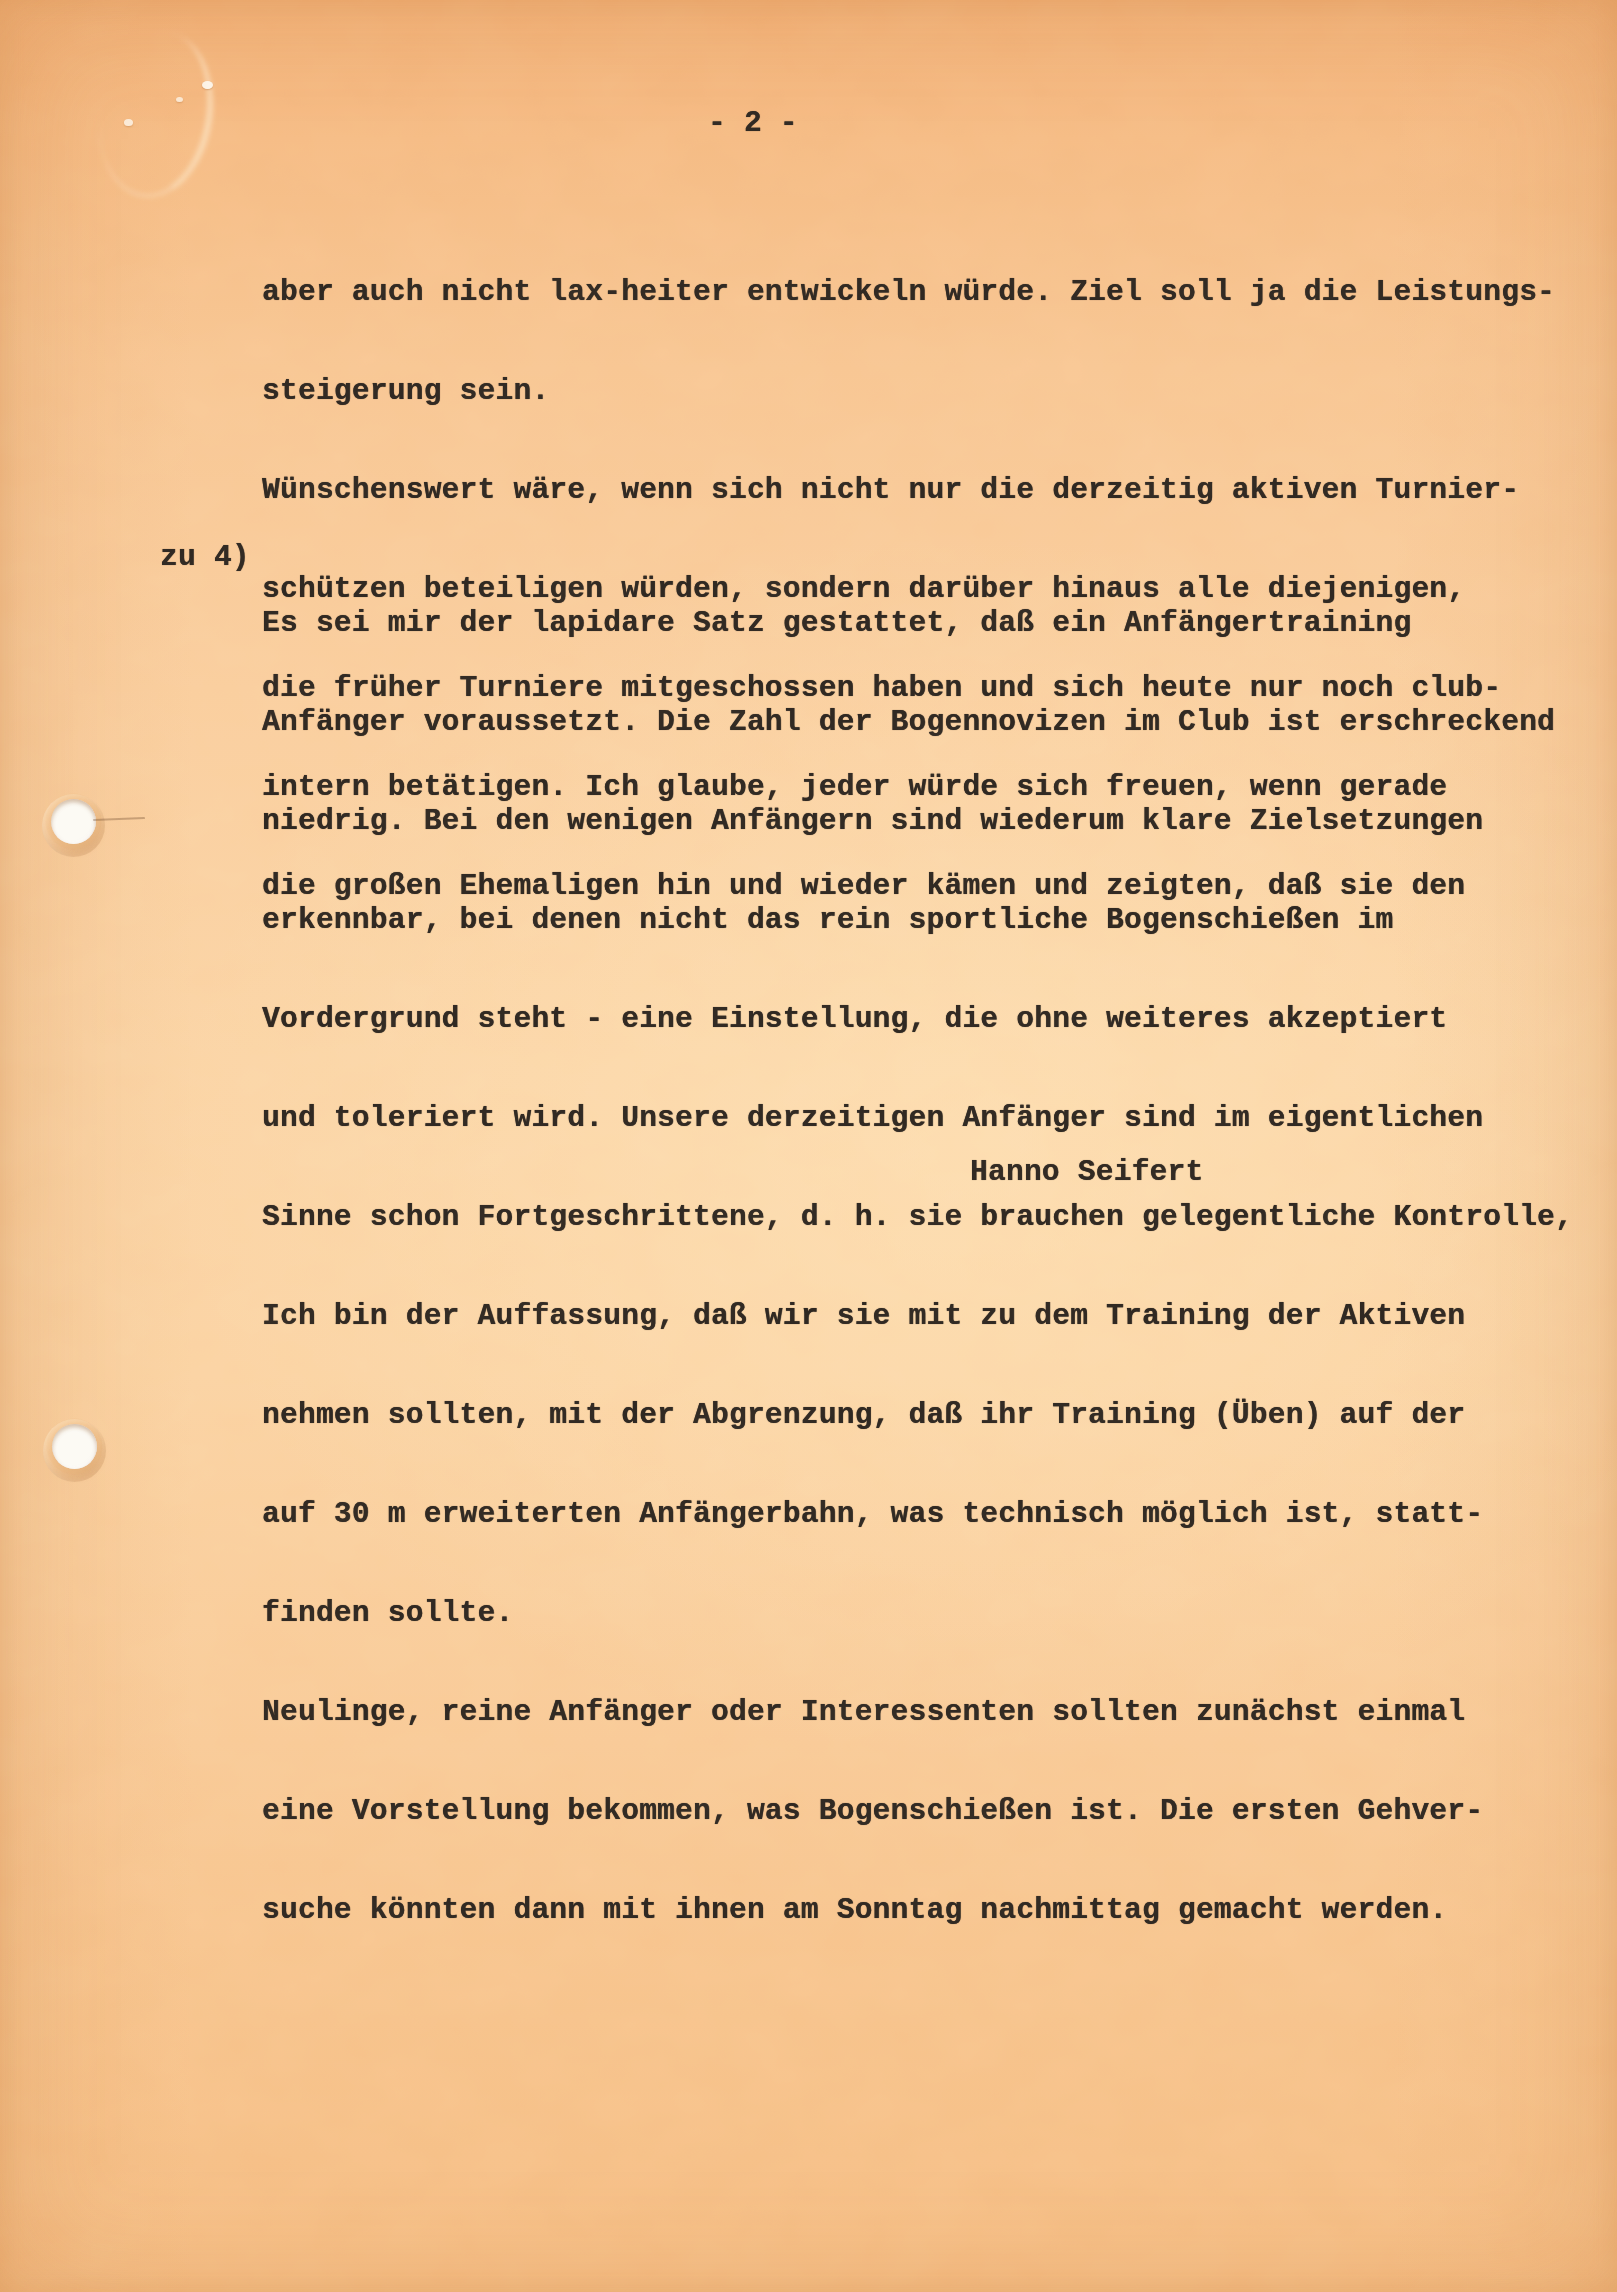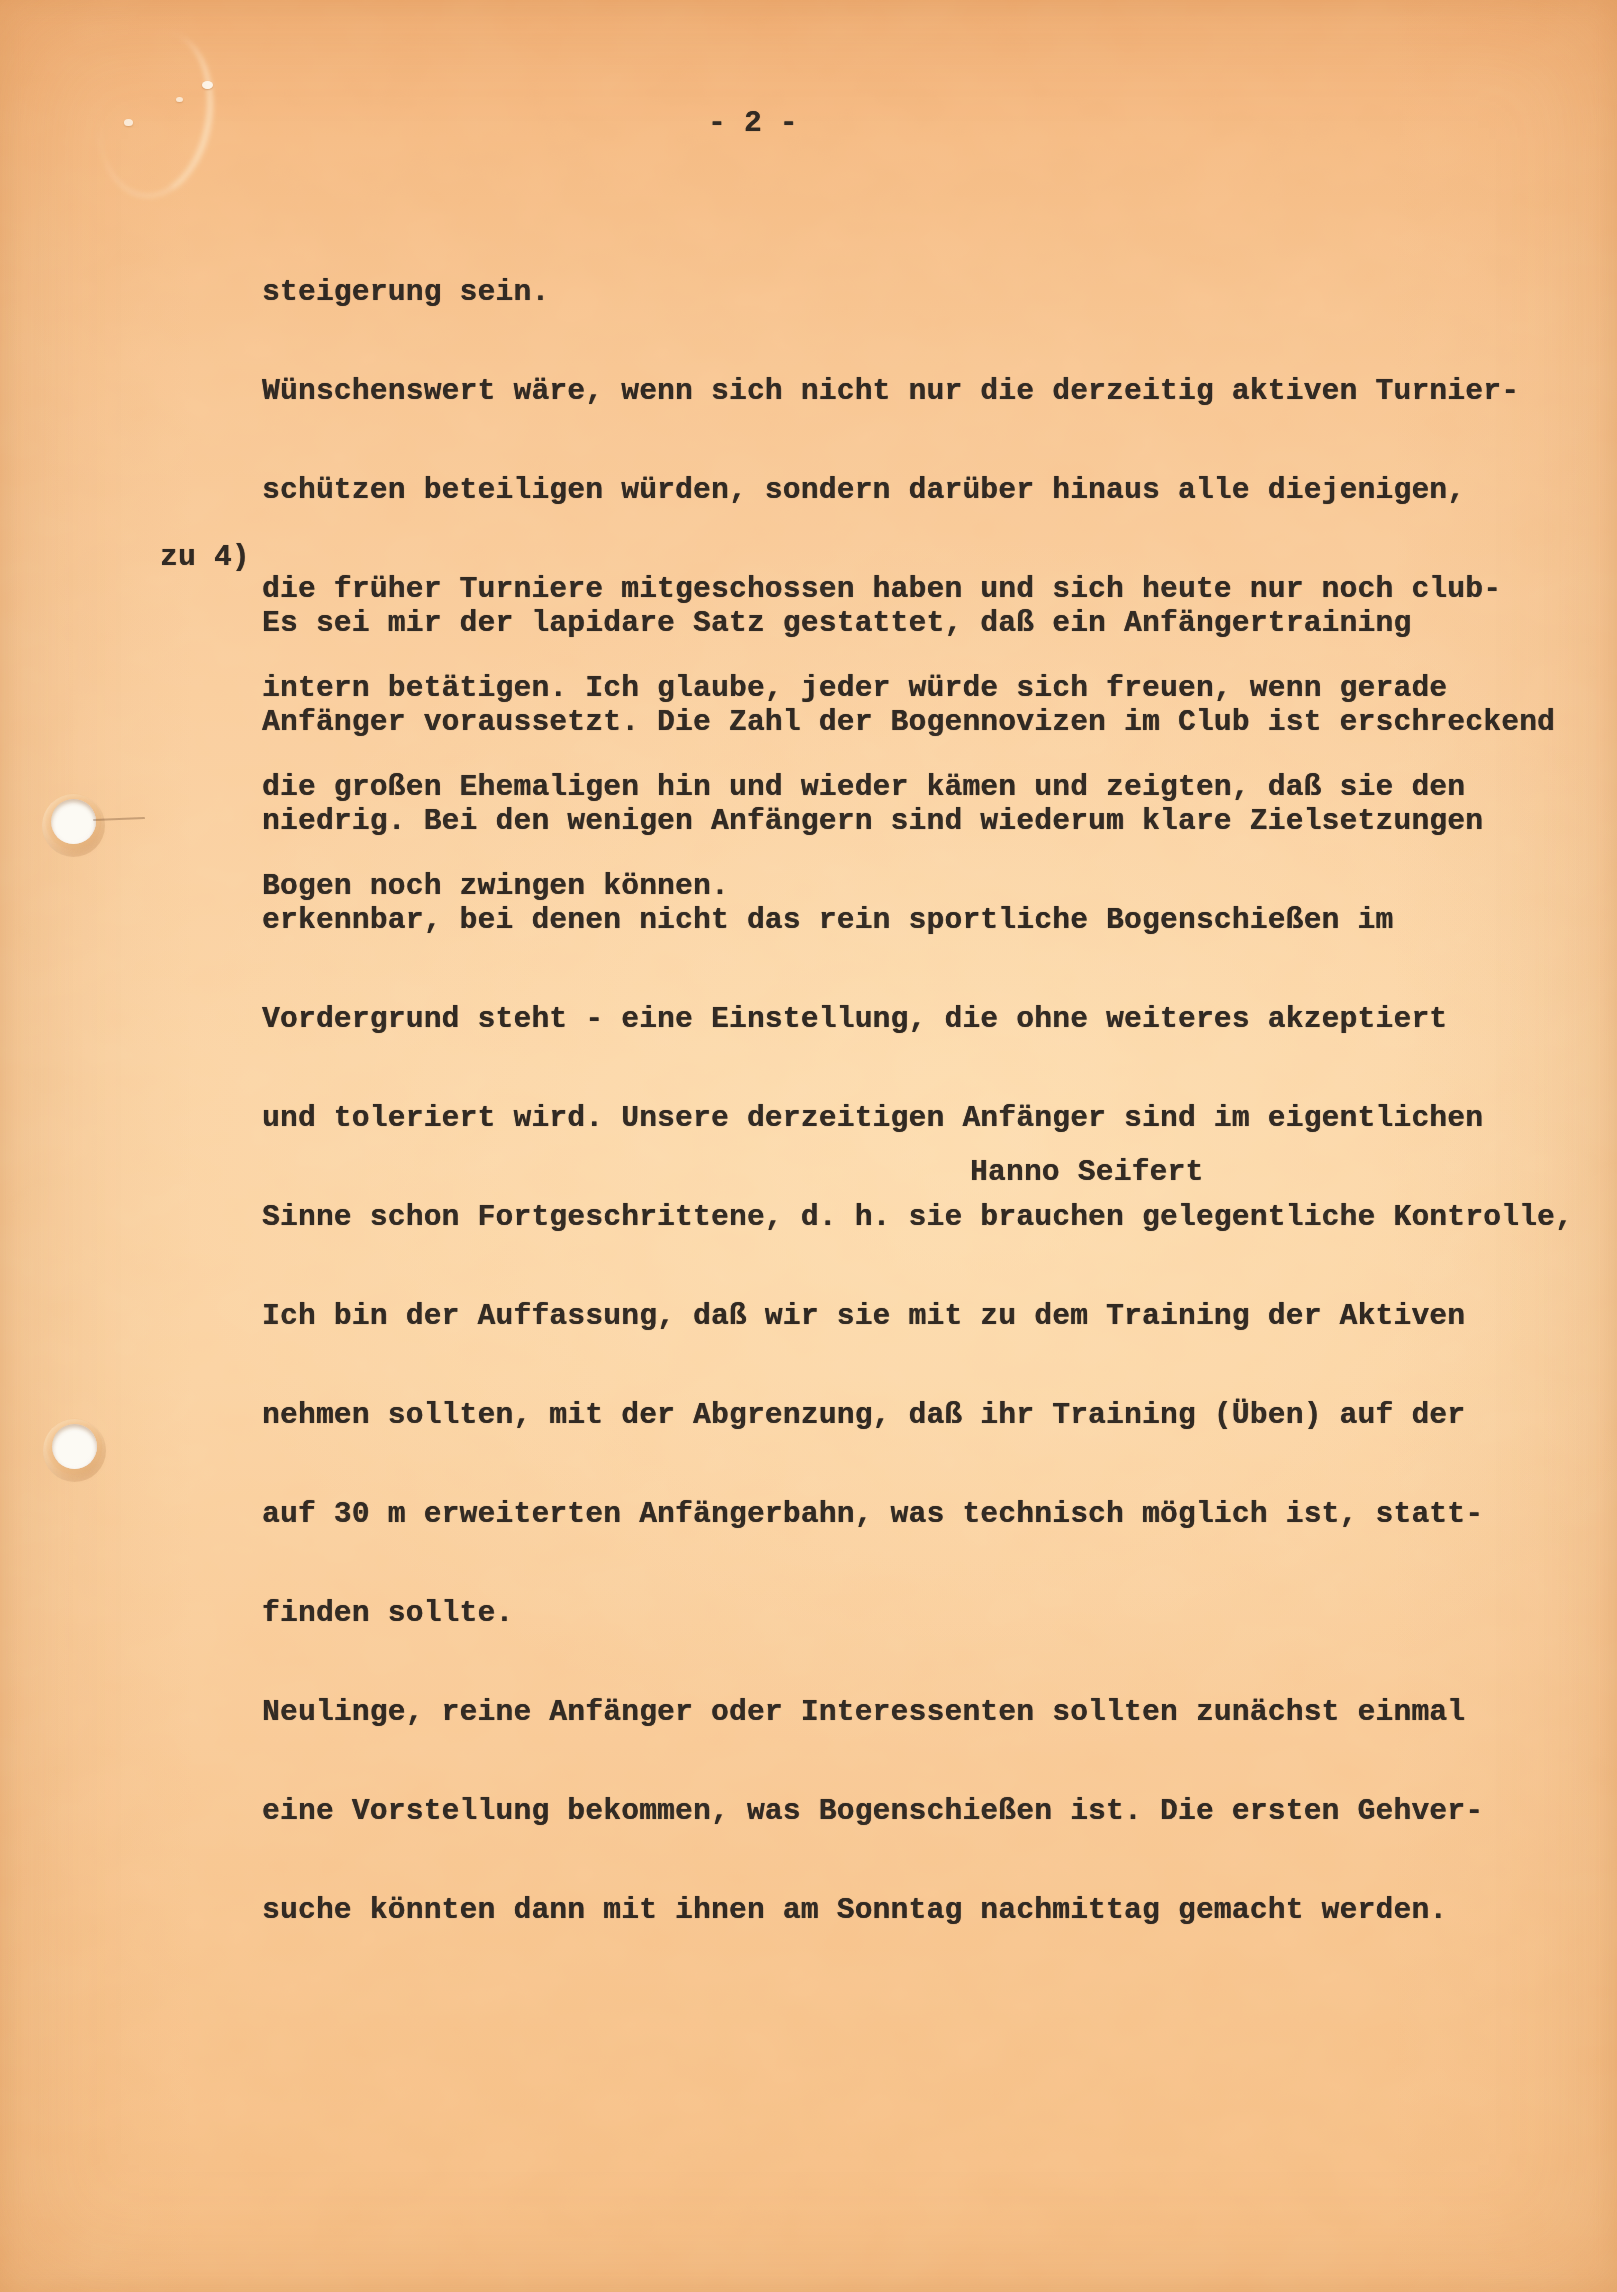--- a/index.html
+++ b/index.html
@@ -85,27 +85,27 @@
   <div class="vignette"></div>
 
   <div class="scuff"></div>
   <div class="speck speck-1"></div>
   <div class="speck speck-2"></div>
   <div class="speck speck-3"></div>
 
   <div class="typewriter page-number">- 2 -</div>
 
   <div class="typewriter para-1">
+    <div class="line">aber auch nicht lax-heiter entwickeln würde. Ziel soll ja die Leistungs-</div>
     <div class="line">steigerung sein.</div>
     <div class="line">Wünschenswert wäre, wenn sich nicht nur die derzeitig aktiven Turnier-</div>
     <div class="line">schützen beteiligen würden, sondern darüber hinaus alle diejenigen,</div>
     <div class="line">die früher Turniere mitgeschossen haben und sich heute nur noch club-</div>
     <div class="line">intern betätigen. Ich glaube, jeder würde sich freuen, wenn gerade</div>
     <div class="line">die großen Ehemaligen hin und wieder kämen und zeigten, daß sie den</div>
-    <div class="line">Bogen noch zwingen können.</div>
   </div>
 
   <div class="typewriter sec-marker">zu 4)</div>
 
   <div class="typewriter para-2">
     <div class="line">Es sei mir der lapidare Satz gestattet, daß ein Anfängertraining</div>
     <div class="line">Anfänger voraussetzt. Die Zahl der Bogennovizen im Club ist erschreckend</div>
     <div class="line">niedrig. Bei den wenigen Anfängern sind wiederum klare Zielsetzungen</div>
     <div class="line">erkennbar, bei denen nicht das rein sportliche Bogenschießen im</div>
     <div class="line">Vordergrund steht - eine Einstellung, die ohne weiteres akzeptiert</div>

